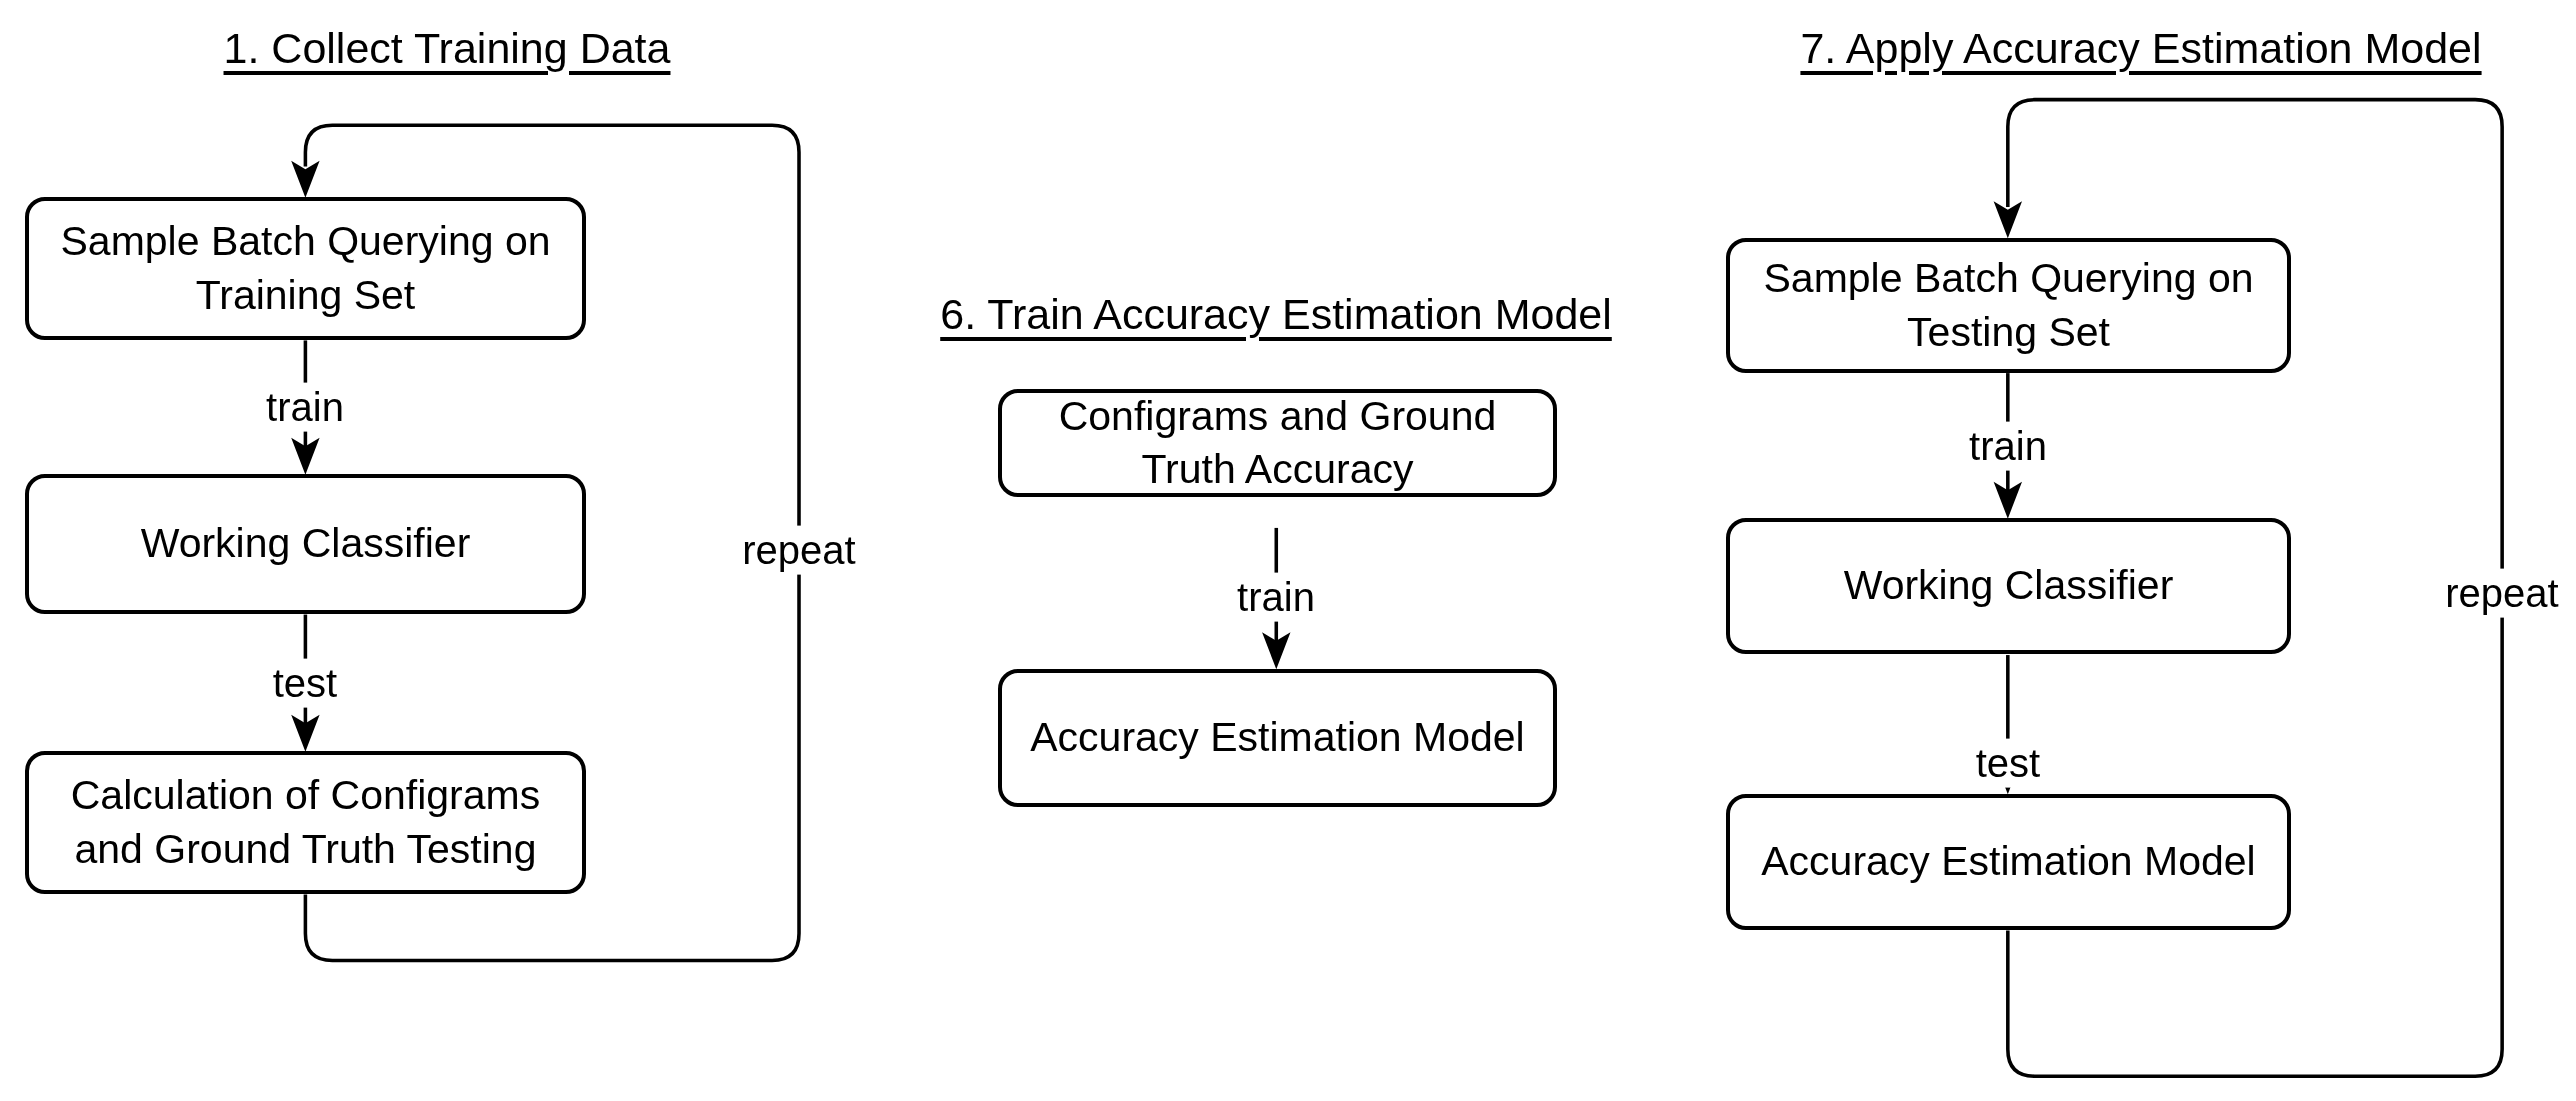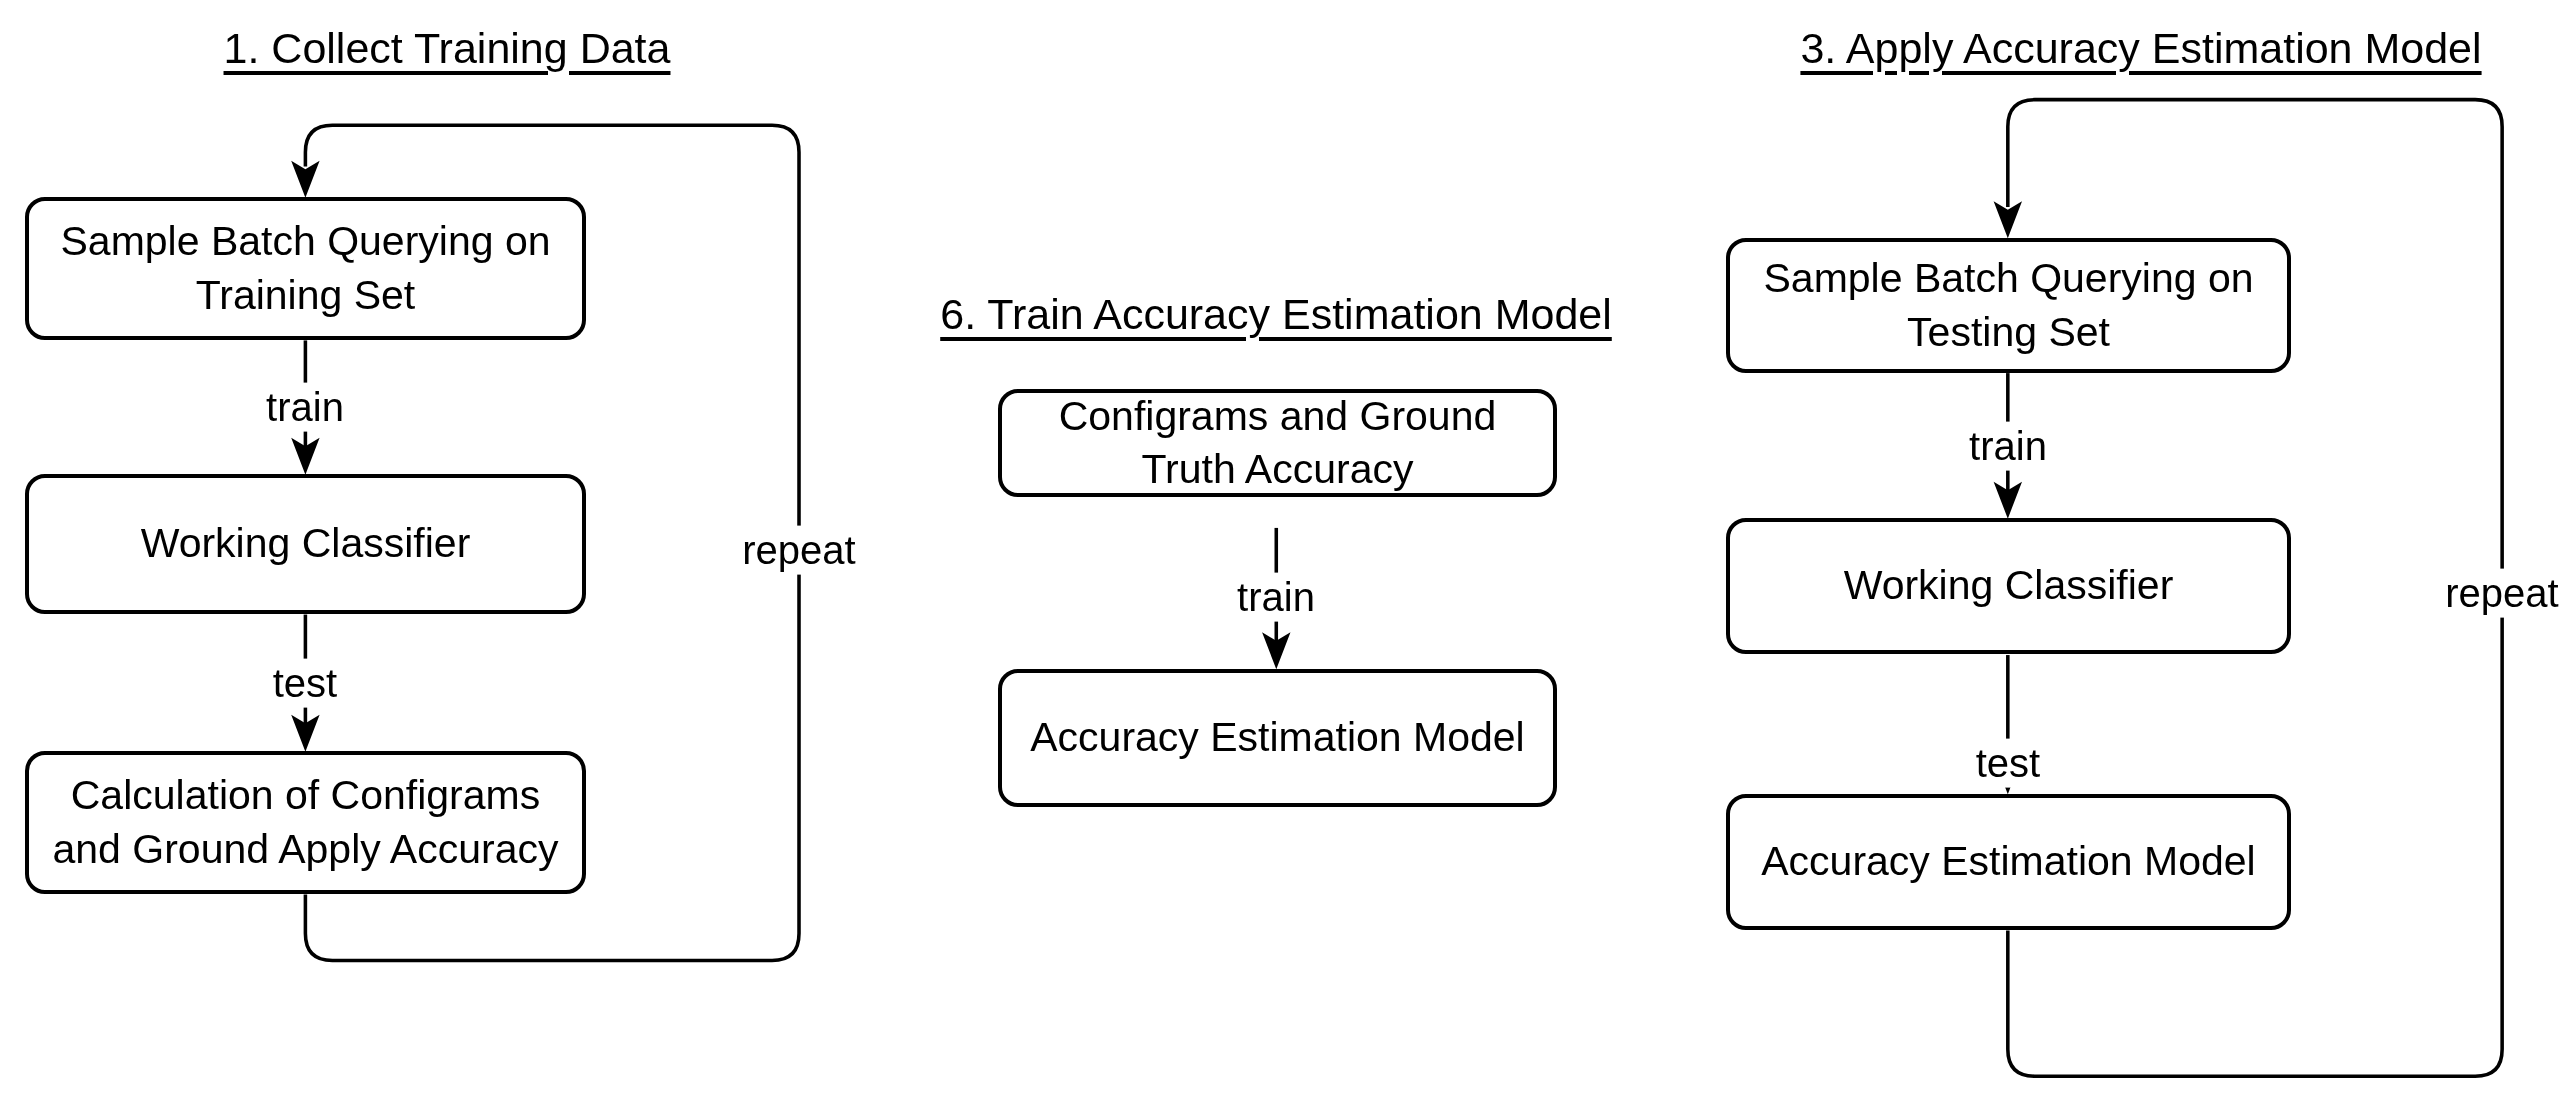--- a/index.html
+++ b/index.html
@@ -102,42 +102,42 @@
 
   <div class="section">
     <div class="section-title" style="left:447px; top:24px">1. Collect Training Data</div>
 
     <div class="node" style="left:25px; top:197px; width:561px; height:143px">Sample Batch Querying on
 Training Set</div>
 
     <div class="node" style="left:25px; top:474px; width:561px; height:140px">Working Classifier</div>
 
     <div class="node" style="left:25px; top:751px; width:561px; height:143px">Calculation of Configrams
-and Ground Apply Accuracy</div>
+and Ground Truth Testing</div>
 
     <div class="edge-label" style="left:305px; top:407px">train</div>
 
     <div class="edge-label" style="left:305px; top:683px">test</div>
 
     <div class="edge-label" style="left:799px; top:550px">repeat</div>
   </div>
 
   <div class="section">
     <div class="section-title" style="left:1276px; top:290px">6. Train Accuracy Estimation Model</div>
 
     <div class="node" style="left:998px; top:389px; width:559px; height:108px">Configrams and Ground
 Truth Accuracy</div>
 
     <div class="node" style="left:998px; top:669px; width:559px; height:138px">Accuracy Estimation Model</div>
 
     <div class="edge-label" style="left:1276px; top:597px">train</div>
   </div>
 
   <div class="section">
-    <div class="section-title" style="left:2141px; top:24px">3. Apply Accuracy Estimation Model</div>
+    <div class="section-title" style="left:2141px; top:24px">7. Apply Accuracy Estimation Model</div>
 
     <div class="node" style="left:1726px; top:238px; width:565px; height:135px">Sample Batch Querying on
 Testing Set</div>
 
     <div class="node" style="left:1726px; top:518px; width:565px; height:136px">Working Classifier</div>
 
     <div class="node" style="left:1726px; top:794px; width:565px; height:136px">Accuracy Estimation Model</div>
 
     <div class="edge-label" style="left:2008px; top:446px">train</div>
 

